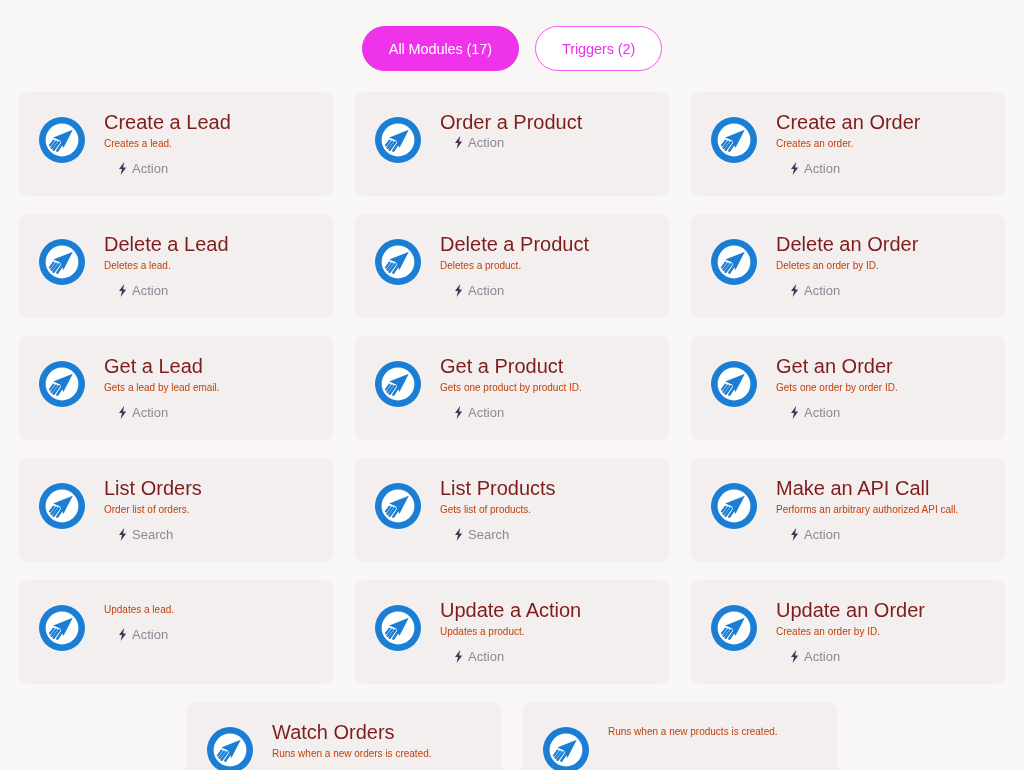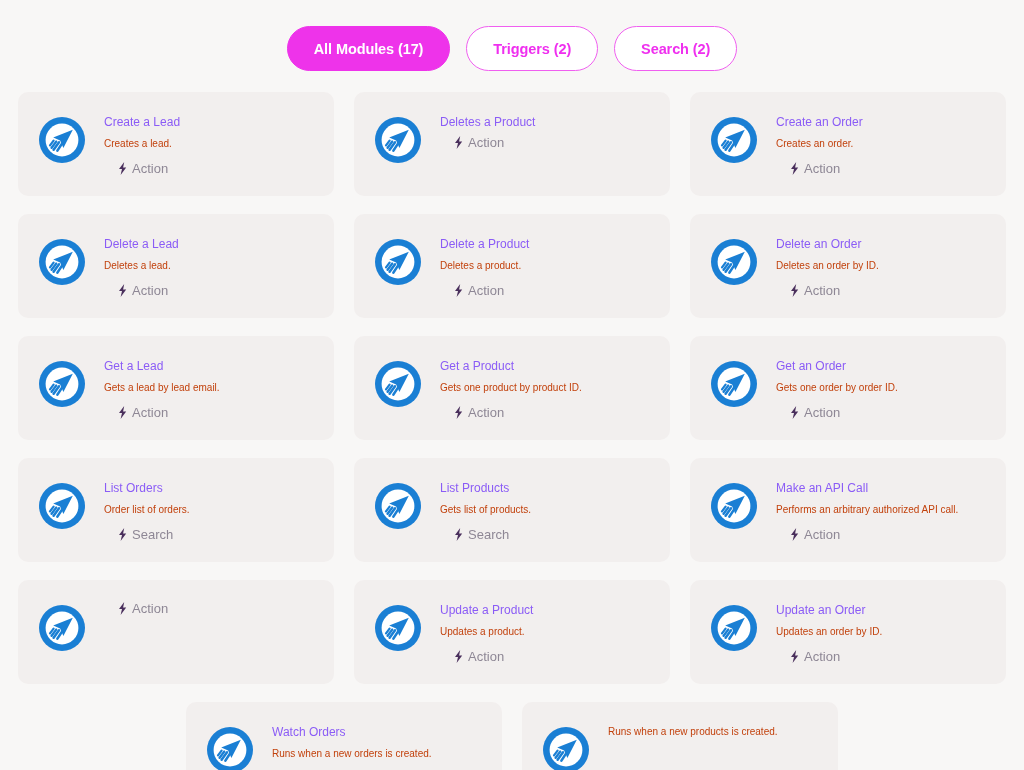--- a/index.html
+++ b/index.html
@@ -26,21 +26,21 @@
     padding-top: 25px;
     height: 72px;
   }
   .tab {
     height: 45px;
     border-radius: 23px;
     display: flex;
     align-items: center;
     justify-content: center;
     font-size: 14.5px;
-    font-weight: bold;
+    font-weight: normal;
     letter-spacing: -0.1px;
     cursor: pointer;
     padding: 0 26px;
     white-space: nowrap;
     background: #ffffff;
     border: 1.6px solid #f05ff0;
     color: #ef2fef;
   }
   .tab.active {
     background: #ee33ea;
@@ -71,22 +71,22 @@
     flex: 0 0 auto;
     width: 48px;
     height: 48px;
     margin-right: 18px;
     margin-top: 4px;
   }
   .icon-wrap svg { display: block; width: 48px; height: 48px; }
 
   .card-body { flex: 1 1 auto; min-width: 0; padding-top: 1px; }
   .card-title {
-    font-size: 12px;
-    color: #8b5cf6;
+    font-size: 20px;
+    color: #7f1d1d;
     line-height: 19px;
     margin-bottom: 3px;
     font-weight: normal;
   }
   .card-desc {
     font-size: 10px;
     color: #c2410c;
     line-height: 17px;
     margin-bottom: 9px;
   }
@@ -117,21 +117,20 @@
   .bottom-row .card { min-height: 112px; }
 </style>
 </head>
 <body>
 
 <div class="page">
 
   <div class="tabs">
       <button class="tab active">All Modules (17)</button>
       <button class="tab">Triggers (2)</button>
-      <button class="tab">Search (2)</button>
     </div>
 
   <div class="grid">
       <div class="card">
         <div class="icon-wrap">
   <svg viewBox="0 0 48 48">
     <circle cx="24" cy="24" r="23" fill="#1a7fd4"></circle>
     <circle cx="24" cy="24" r="16.4" fill="#ffffff"></circle>
     <path d="M34.8 13.8 L15.2 21.6 L22.1 24.6 L25.4 32.0 Z" fill="#1a7fd4"></path>
     <path d="M21.0 26.2 L15.6 33.8" stroke="#1a7fd4" stroke-width="2.5" stroke-linecap="round" fill="none"></path>
@@ -157,21 +156,21 @@
     <circle cx="24" cy="24" r="23" fill="#1a7fd4"></circle>
     <circle cx="24" cy="24" r="16.4" fill="#ffffff"></circle>
     <path d="M34.8 13.8 L15.2 21.6 L22.1 24.6 L25.4 32.0 Z" fill="#1a7fd4"></path>
     <path d="M21.0 26.2 L15.6 33.8" stroke="#1a7fd4" stroke-width="2.5" stroke-linecap="round" fill="none"></path>
     <path d="M18.2 25.6 L13.6 31.8" stroke="#1a7fd4" stroke-width="2.4" stroke-linecap="round" fill="none"></path>
     <path d="M15.6 24.6 L12.0 29.4" stroke="#1a7fd4" stroke-width="2.2" stroke-linecap="round" fill="none"></path>
     <path d="M24.0 27.6 L19.4 34.6" stroke="#1a7fd4" stroke-width="2.6" stroke-linecap="round" fill="none"></path>
   </svg>
         </div>
         <div class="card-body">
-          <div class="card-title">Deletes a Product</div>
+          <div class="card-title">Order a Product</div>
           <div class="card-meta">
             <svg class="bolt" viewBox="0 0 9 13">
     <path d="M6.2 0 L1.0 7.1 L4.0 7.1 L2.6 13 L8.2 5.4 L5.1 5.4 Z" fill="#4a2f5c"></path>
   </svg>
             <span>Action</span>
           </div>
         </div>
       </div>
       <div class="card">
         <div class="icon-wrap">
@@ -409,42 +408,43 @@
     <circle cx="24" cy="24" r="23" fill="#1a7fd4"></circle>
     <circle cx="24" cy="24" r="16.4" fill="#ffffff"></circle>
     <path d="M34.8 13.8 L15.2 21.6 L22.1 24.6 L25.4 32.0 Z" fill="#1a7fd4"></path>
     <path d="M21.0 26.2 L15.6 33.8" stroke="#1a7fd4" stroke-width="2.5" stroke-linecap="round" fill="none"></path>
     <path d="M18.2 25.6 L13.6 31.8" stroke="#1a7fd4" stroke-width="2.4" stroke-linecap="round" fill="none"></path>
     <path d="M15.6 24.6 L12.0 29.4" stroke="#1a7fd4" stroke-width="2.2" stroke-linecap="round" fill="none"></path>
     <path d="M24.0 27.6 L19.4 34.6" stroke="#1a7fd4" stroke-width="2.6" stroke-linecap="round" fill="none"></path>
   </svg>
         </div>
         <div class="card-body">
-          <div class="card-meta">
-            <svg class="bolt" viewBox="0 0 9 13">
-    <path d="M6.2 0 L1.0 7.1 L4.0 7.1 L2.6 13 L8.2 5.4 L5.1 5.4 Z" fill="#4a2f5c"></path>
-  </svg>
-            <span>Action</span>
-          </div>
-        </div>
-      </div>
-      <div class="card">
-        <div class="icon-wrap">
-  <svg viewBox="0 0 48 48">
-    <circle cx="24" cy="24" r="23" fill="#1a7fd4"></circle>
-    <circle cx="24" cy="24" r="16.4" fill="#ffffff"></circle>
-    <path d="M34.8 13.8 L15.2 21.6 L22.1 24.6 L25.4 32.0 Z" fill="#1a7fd4"></path>
-    <path d="M21.0 26.2 L15.6 33.8" stroke="#1a7fd4" stroke-width="2.5" stroke-linecap="round" fill="none"></path>
-    <path d="M18.2 25.6 L13.6 31.8" stroke="#1a7fd4" stroke-width="2.4" stroke-linecap="round" fill="none"></path>
-    <path d="M15.6 24.6 L12.0 29.4" stroke="#1a7fd4" stroke-width="2.2" stroke-linecap="round" fill="none"></path>
-    <path d="M24.0 27.6 L19.4 34.6" stroke="#1a7fd4" stroke-width="2.6" stroke-linecap="round" fill="none"></path>
-  </svg>
-        </div>
-        <div class="card-body">
-          <div class="card-title">Update a Product</div>
+          <div class="card-desc">Updates a lead.</div>
+          <div class="card-meta">
+            <svg class="bolt" viewBox="0 0 9 13">
+    <path d="M6.2 0 L1.0 7.1 L4.0 7.1 L2.6 13 L8.2 5.4 L5.1 5.4 Z" fill="#4a2f5c"></path>
+  </svg>
+            <span>Action</span>
+          </div>
+        </div>
+      </div>
+      <div class="card">
+        <div class="icon-wrap">
+  <svg viewBox="0 0 48 48">
+    <circle cx="24" cy="24" r="23" fill="#1a7fd4"></circle>
+    <circle cx="24" cy="24" r="16.4" fill="#ffffff"></circle>
+    <path d="M34.8 13.8 L15.2 21.6 L22.1 24.6 L25.4 32.0 Z" fill="#1a7fd4"></path>
+    <path d="M21.0 26.2 L15.6 33.8" stroke="#1a7fd4" stroke-width="2.5" stroke-linecap="round" fill="none"></path>
+    <path d="M18.2 25.6 L13.6 31.8" stroke="#1a7fd4" stroke-width="2.4" stroke-linecap="round" fill="none"></path>
+    <path d="M15.6 24.6 L12.0 29.4" stroke="#1a7fd4" stroke-width="2.2" stroke-linecap="round" fill="none"></path>
+    <path d="M24.0 27.6 L19.4 34.6" stroke="#1a7fd4" stroke-width="2.6" stroke-linecap="round" fill="none"></path>
+  </svg>
+        </div>
+        <div class="card-body">
+          <div class="card-title">Update a Action</div>
           <div class="card-desc">Updates a product.</div>
           <div class="card-meta">
             <svg class="bolt" viewBox="0 0 9 13">
     <path d="M6.2 0 L1.0 7.1 L4.0 7.1 L2.6 13 L8.2 5.4 L5.1 5.4 Z" fill="#4a2f5c"></path>
   </svg>
             <span>Action</span>
           </div>
         </div>
       </div>
       <div class="card">
@@ -454,21 +454,21 @@
     <circle cx="24" cy="24" r="16.4" fill="#ffffff"></circle>
     <path d="M34.8 13.8 L15.2 21.6 L22.1 24.6 L25.4 32.0 Z" fill="#1a7fd4"></path>
     <path d="M21.0 26.2 L15.6 33.8" stroke="#1a7fd4" stroke-width="2.5" stroke-linecap="round" fill="none"></path>
     <path d="M18.2 25.6 L13.6 31.8" stroke="#1a7fd4" stroke-width="2.4" stroke-linecap="round" fill="none"></path>
     <path d="M15.6 24.6 L12.0 29.4" stroke="#1a7fd4" stroke-width="2.2" stroke-linecap="round" fill="none"></path>
     <path d="M24.0 27.6 L19.4 34.6" stroke="#1a7fd4" stroke-width="2.6" stroke-linecap="round" fill="none"></path>
   </svg>
         </div>
         <div class="card-body">
           <div class="card-title">Update an Order</div>
-          <div class="card-desc">Updates an order by ID.</div>
+          <div class="card-desc">Creates an order by ID.</div>
           <div class="card-meta">
             <svg class="bolt" viewBox="0 0 9 13">
     <path d="M6.2 0 L1.0 7.1 L4.0 7.1 L2.6 13 L8.2 5.4 L5.1 5.4 Z" fill="#4a2f5c"></path>
   </svg>
             <span>Action</span>
           </div>
         </div>
       </div>
     </div>
 

